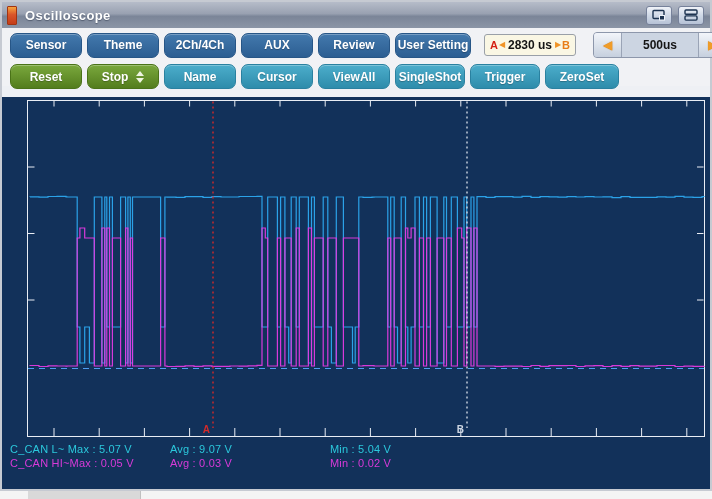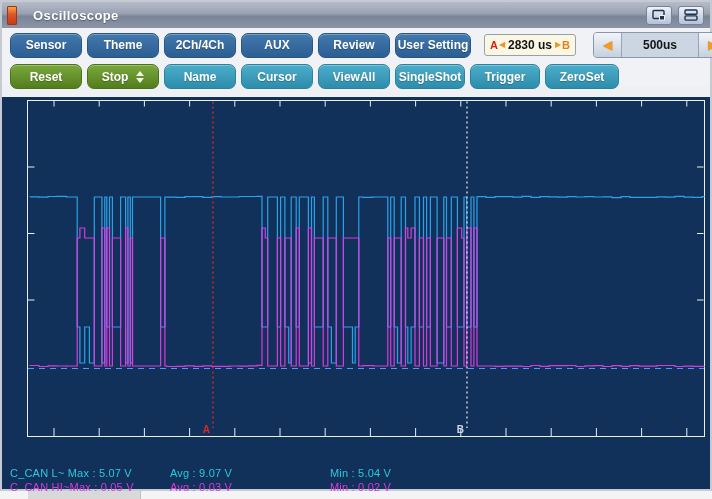--- a/index.html
+++ b/index.html
@@ -4,21 +4,21 @@
 <style>
   html,body{margin:0;padding:0;background:#f2f2f2;font-family:"Liberation Sans",sans-serif;}
   .stage{position:relative;width:712px;height:499px;overflow:hidden;background:#f4f4f4;}
   .window{position:absolute;left:0;top:0;width:712px;height:491px;border:2px solid #c6cad2;box-sizing:border-box;background:#eef0f4;}
   
   .titlebar{position:absolute;left:0;top:0;width:708px;height:26px;
     background:linear-gradient(180deg,#b6bcc9 0%,#99a1b1 45%,#7b8598 55%,#8b95a6 100%);
     display:flex;align-items:center;}
   .title-icon{width:8px;height:17px;margin:0 8px 0 5px;border:1px solid #a23412;border-radius:1px;
     background:linear-gradient(180deg,#f6a43e 0%,#da552a 45%,#c43d18 100%);}
-  .title-text{color:#ffffff;font-size:13px;font-weight:bold;letter-spacing:.4px;text-shadow:0 1px 1px rgba(40,50,70,.5);margin-left:8px;}
+  .title-text{color:#ffffff;font-size:13px;font-weight:bold;letter-spacing:.4px;text-shadow:0 1px 1px rgba(40,50,70,.5);}
   .win-btns{margin-left:auto;display:flex;align-items:center;padding-right:6px;}
   .wbtn{width:26px;height:19px;margin-left:6px;border-radius:3px;border:1px solid #76819a;
     background:linear-gradient(180deg,#f0f3f9 0%,#cfd8e6 50%,#b6c2d6 100%);
     display:flex;align-items:center;justify-content:center;padding:0;}
   
   .toolbar{position:absolute;left:0;top:26px;width:708px;height:58px;background:#f1f2f5;}
   .btn-row{position:absolute;left:0;display:flex;gap:5px;padding-left:8px;align-items:center;}
   .row1{top:4px;}
   .row2{top:36px;}
   .btn{height:25px;border-radius:7px;color:#fff;font-weight:bold;font-size:12px;
@@ -44,21 +44,21 @@
   .tb{margin-left:12px;width:132px;height:24px;border:1px solid #8d97ab;border-radius:4px;display:flex;overflow:hidden;background:#ccd5e2;}
   .tb .arr{width:28px;background:linear-gradient(180deg,#f2f5fa,#c6d0de);border:none;color:#f09c28;
     font-size:12px;display:flex;align-items:center;justify-content:center;padding:0;text-shadow:0 0 1px #b86a10;}
   .tb .arr.left{border-right:1px solid #9aa4b6;}
   .tb .arr.right{border-left:1px solid #9aa4b6;}
   .tb .val{flex:1;display:flex;align-items:center;justify-content:center;font-weight:bold;font-size:12px;color:#151515;}
   
   .scope-panel{position:absolute;left:0;top:95px;width:708px;height:392px;background:#12315a;}
   .plot-svg{position:absolute;left:25px;top:3px;}
   .meas{position:absolute;font-size:11px;letter-spacing:.2px;white-space:nowrap;}
-  .meas span{position:absolute;top:0;margin-top:24px;}
+  .meas span{position:absolute;top:0;}
   .meas .c0{left:8px;}.meas .c1{left:168px;}.meas .c2{left:280px;padding-left:48px;}
   .mrow0{top:346px;}
   .mrow1{top:360px;}
   
   .desktop-strip{position:absolute;left:0;top:491px;width:712px;height:8px;background:#f4f4f4;}
   .desktop-artifact{position:absolute;left:28px;top:0;width:112px;height:8px;background:#d9d9d9;border-right:1px solid #c0c0c0;}
 </style>
 </head>
 <body>
 

